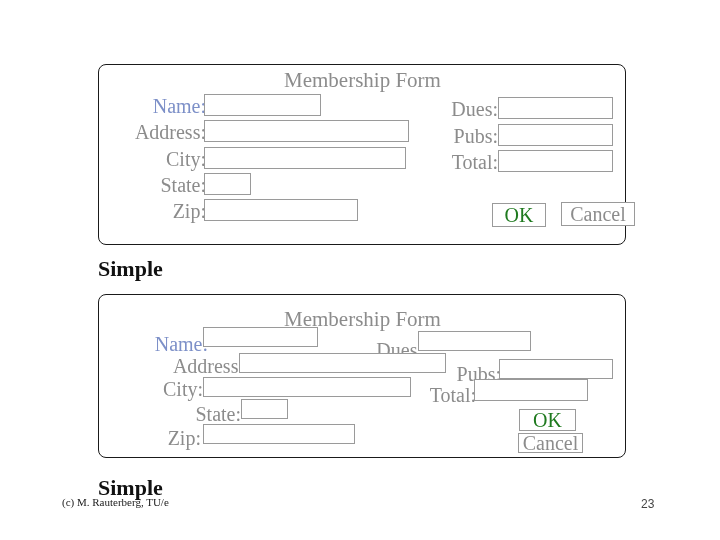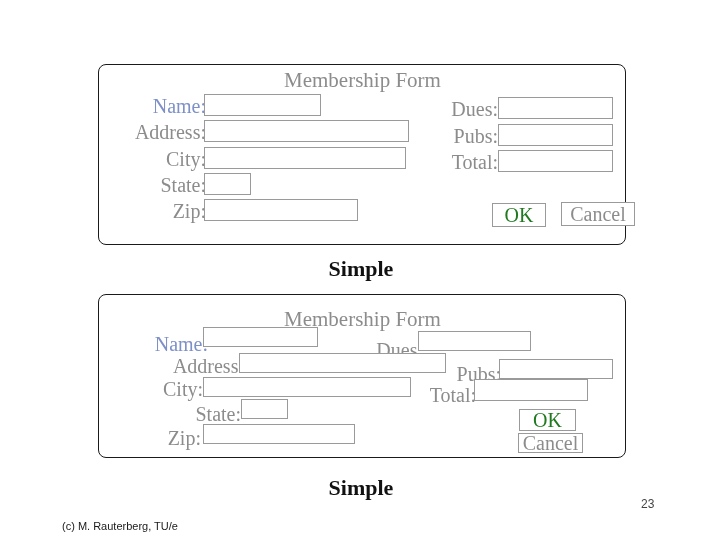--- a/index.html
+++ b/index.html
@@ -22,26 +22,26 @@
   .fld{
     position:absolute;background:#ffffff;border:1px solid #9a9a9a;
   }
   .btn{
     position:absolute;background:#ffffff;border:1px solid #9a9a9a;
     font-size:20px;line-height:20px;text-align:center;color:#8c8c8c;
     overflow:visible;white-space:nowrap;margin-left:35px;
   }
   .btn-ok{color:#1f7a1f;}
   .caption{
-    position:absolute;left:98px;width:526px;text-align:center;
+    position:absolute;left:98px;width:526px;text-align:left;
     font-size:22px;font-weight:bold;color:#111111;
   }
   .footer-copyright{
-    position:absolute;left:62px;top:520px;
-    font-family:Liberation Sans, sans-serif;font-size:11px;color:#1a1a1a;
+    position:absolute;left:62px;top:496px;
+    font-family:Liberation Serif, serif;font-size:11px;color:#1a1a1a;
   }
   .page-number{
     position:absolute;left:641px;top:497px;
     font-family:"Liberation Sans", sans-serif;font-size:12px;color:#444444;
   }
 </style>
 </head>
 <body>
 
 <div class="form-panel" style="left:98px;top:64px;width:526px;height:179px;">

